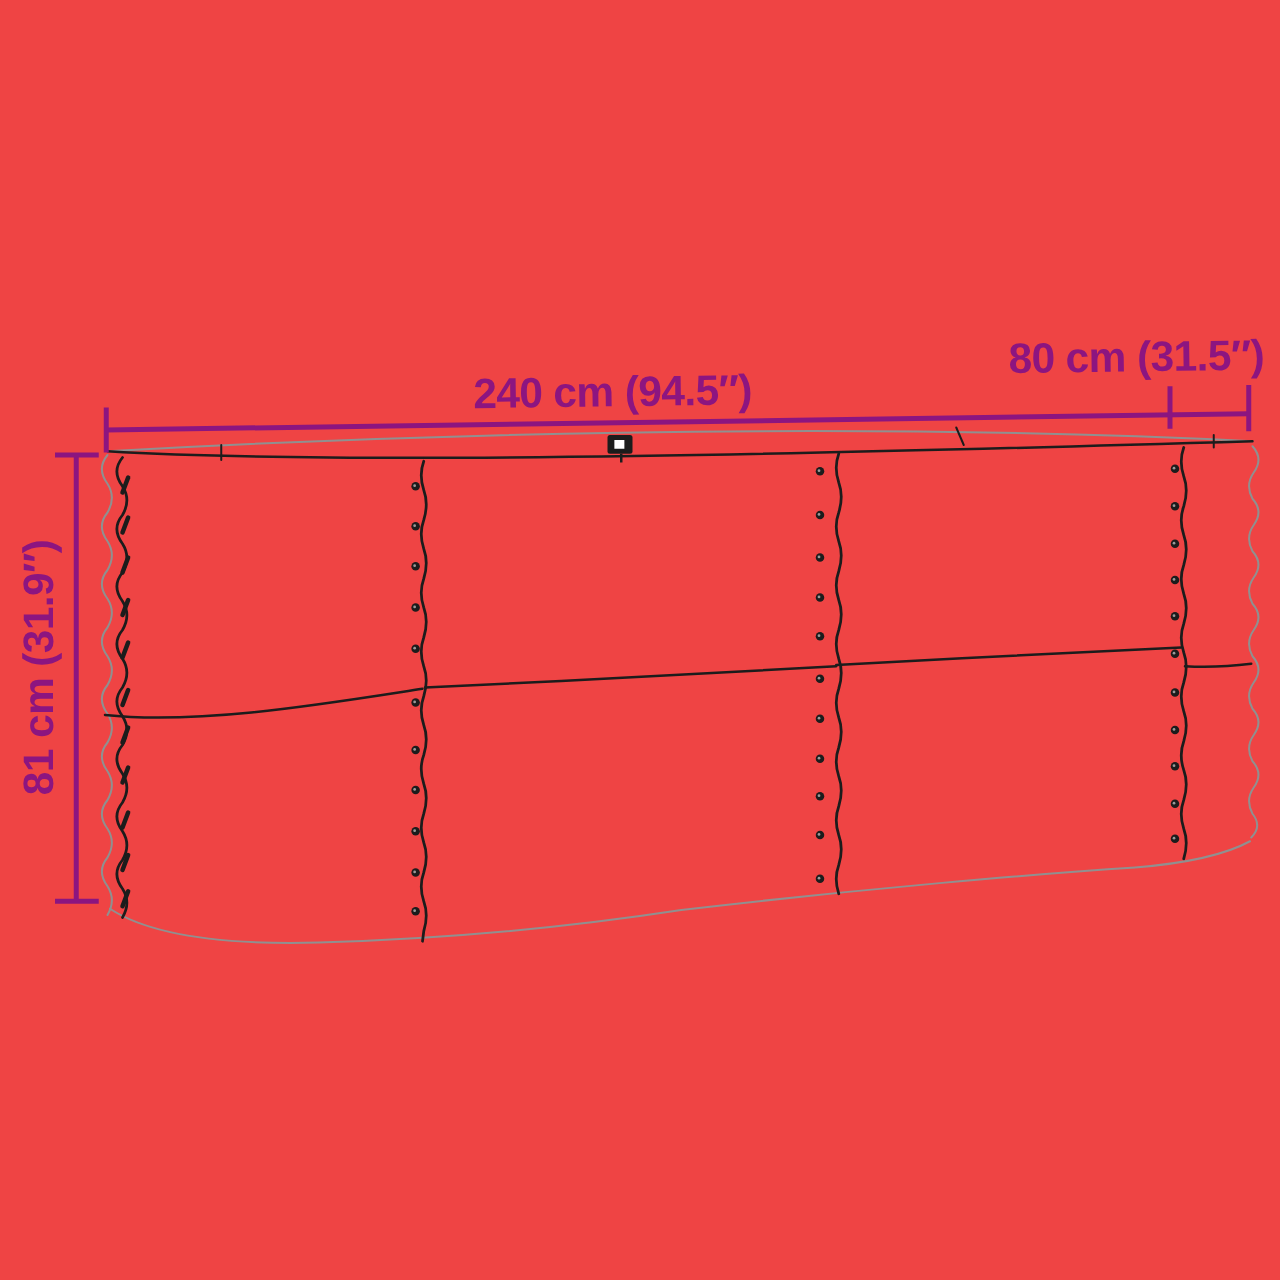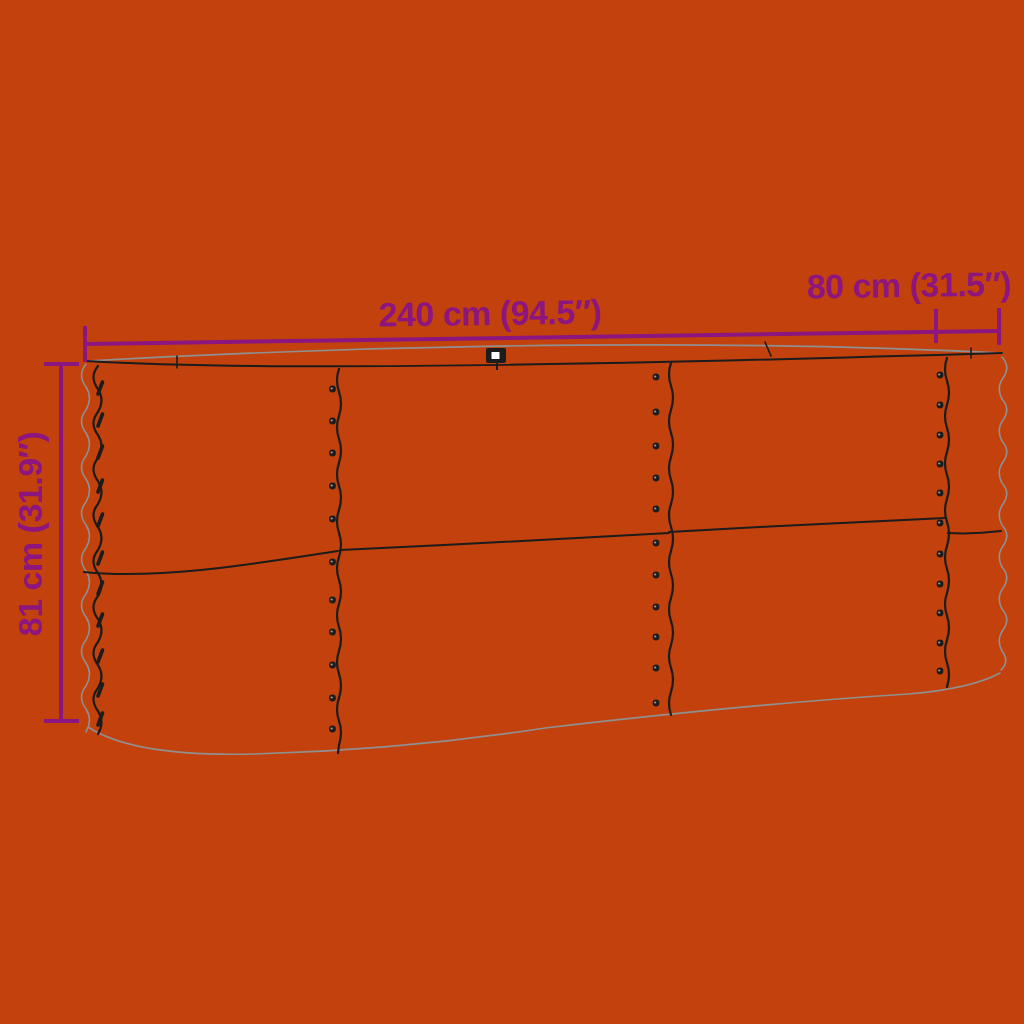--- a/index.html
+++ b/index.html
@@ -1,16 +1,16 @@
 <!DOCTYPE html>
 <html><head>
 <meta charset="utf-8">
 <style>
   html,body{margin:0;padding:0;background:#ffffff;}
-  #canvas{position:relative;width:1024px;height:1024px;background:#c2410c;overflow:hidden;
+  #canvas{position:relative;width:1024px;height:1024px;background:#ef4444;overflow:hidden;
           font-family:"Liberation Sans","DejaVu Sans",sans-serif;}
   svg{display:block;}
   .dim-label{font-family:"Liberation Sans","DejaVu Sans",sans-serif;
              font-weight:700;font-size:34px;letter-spacing:-0.5px;}
   .dimline{stroke-width:4;fill:none;stroke-linecap:butt;}
   .outline{fill:none;stroke-width:2;stroke-linecap:round;}
   .outline-thin{fill:none;stroke-width:1.6;stroke-linecap:round;}
 </style>
 </head>
 <body>

